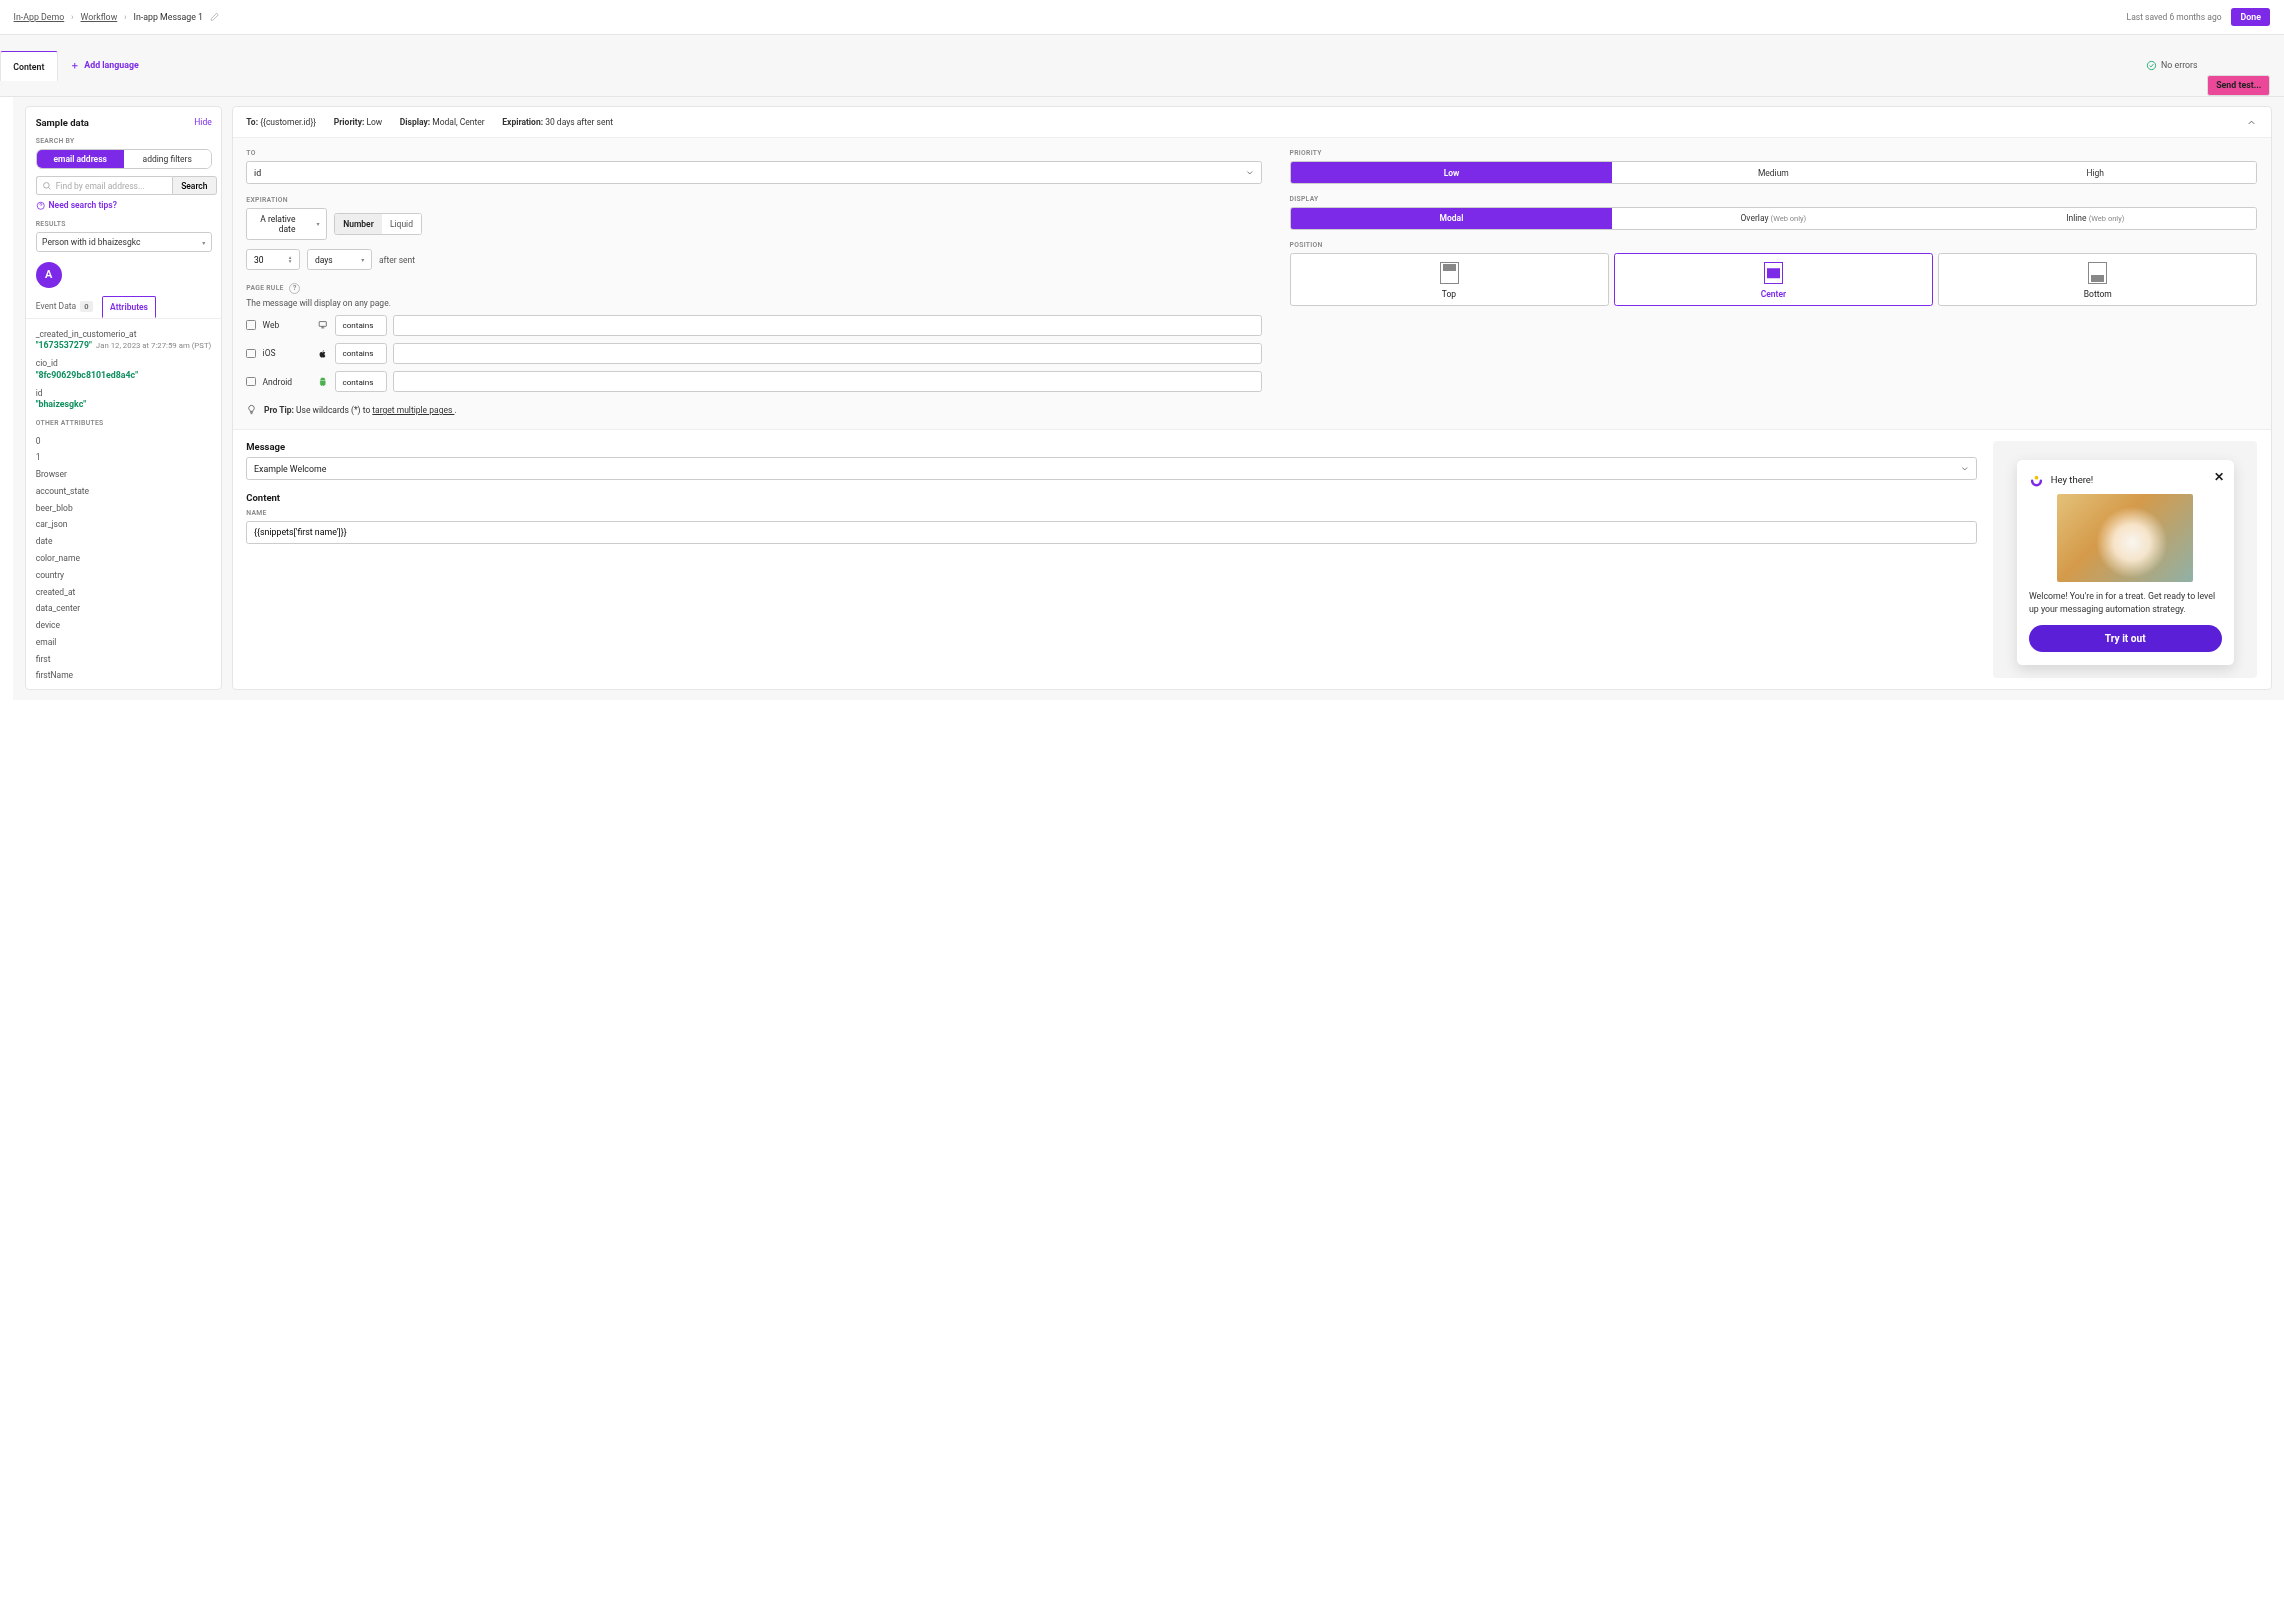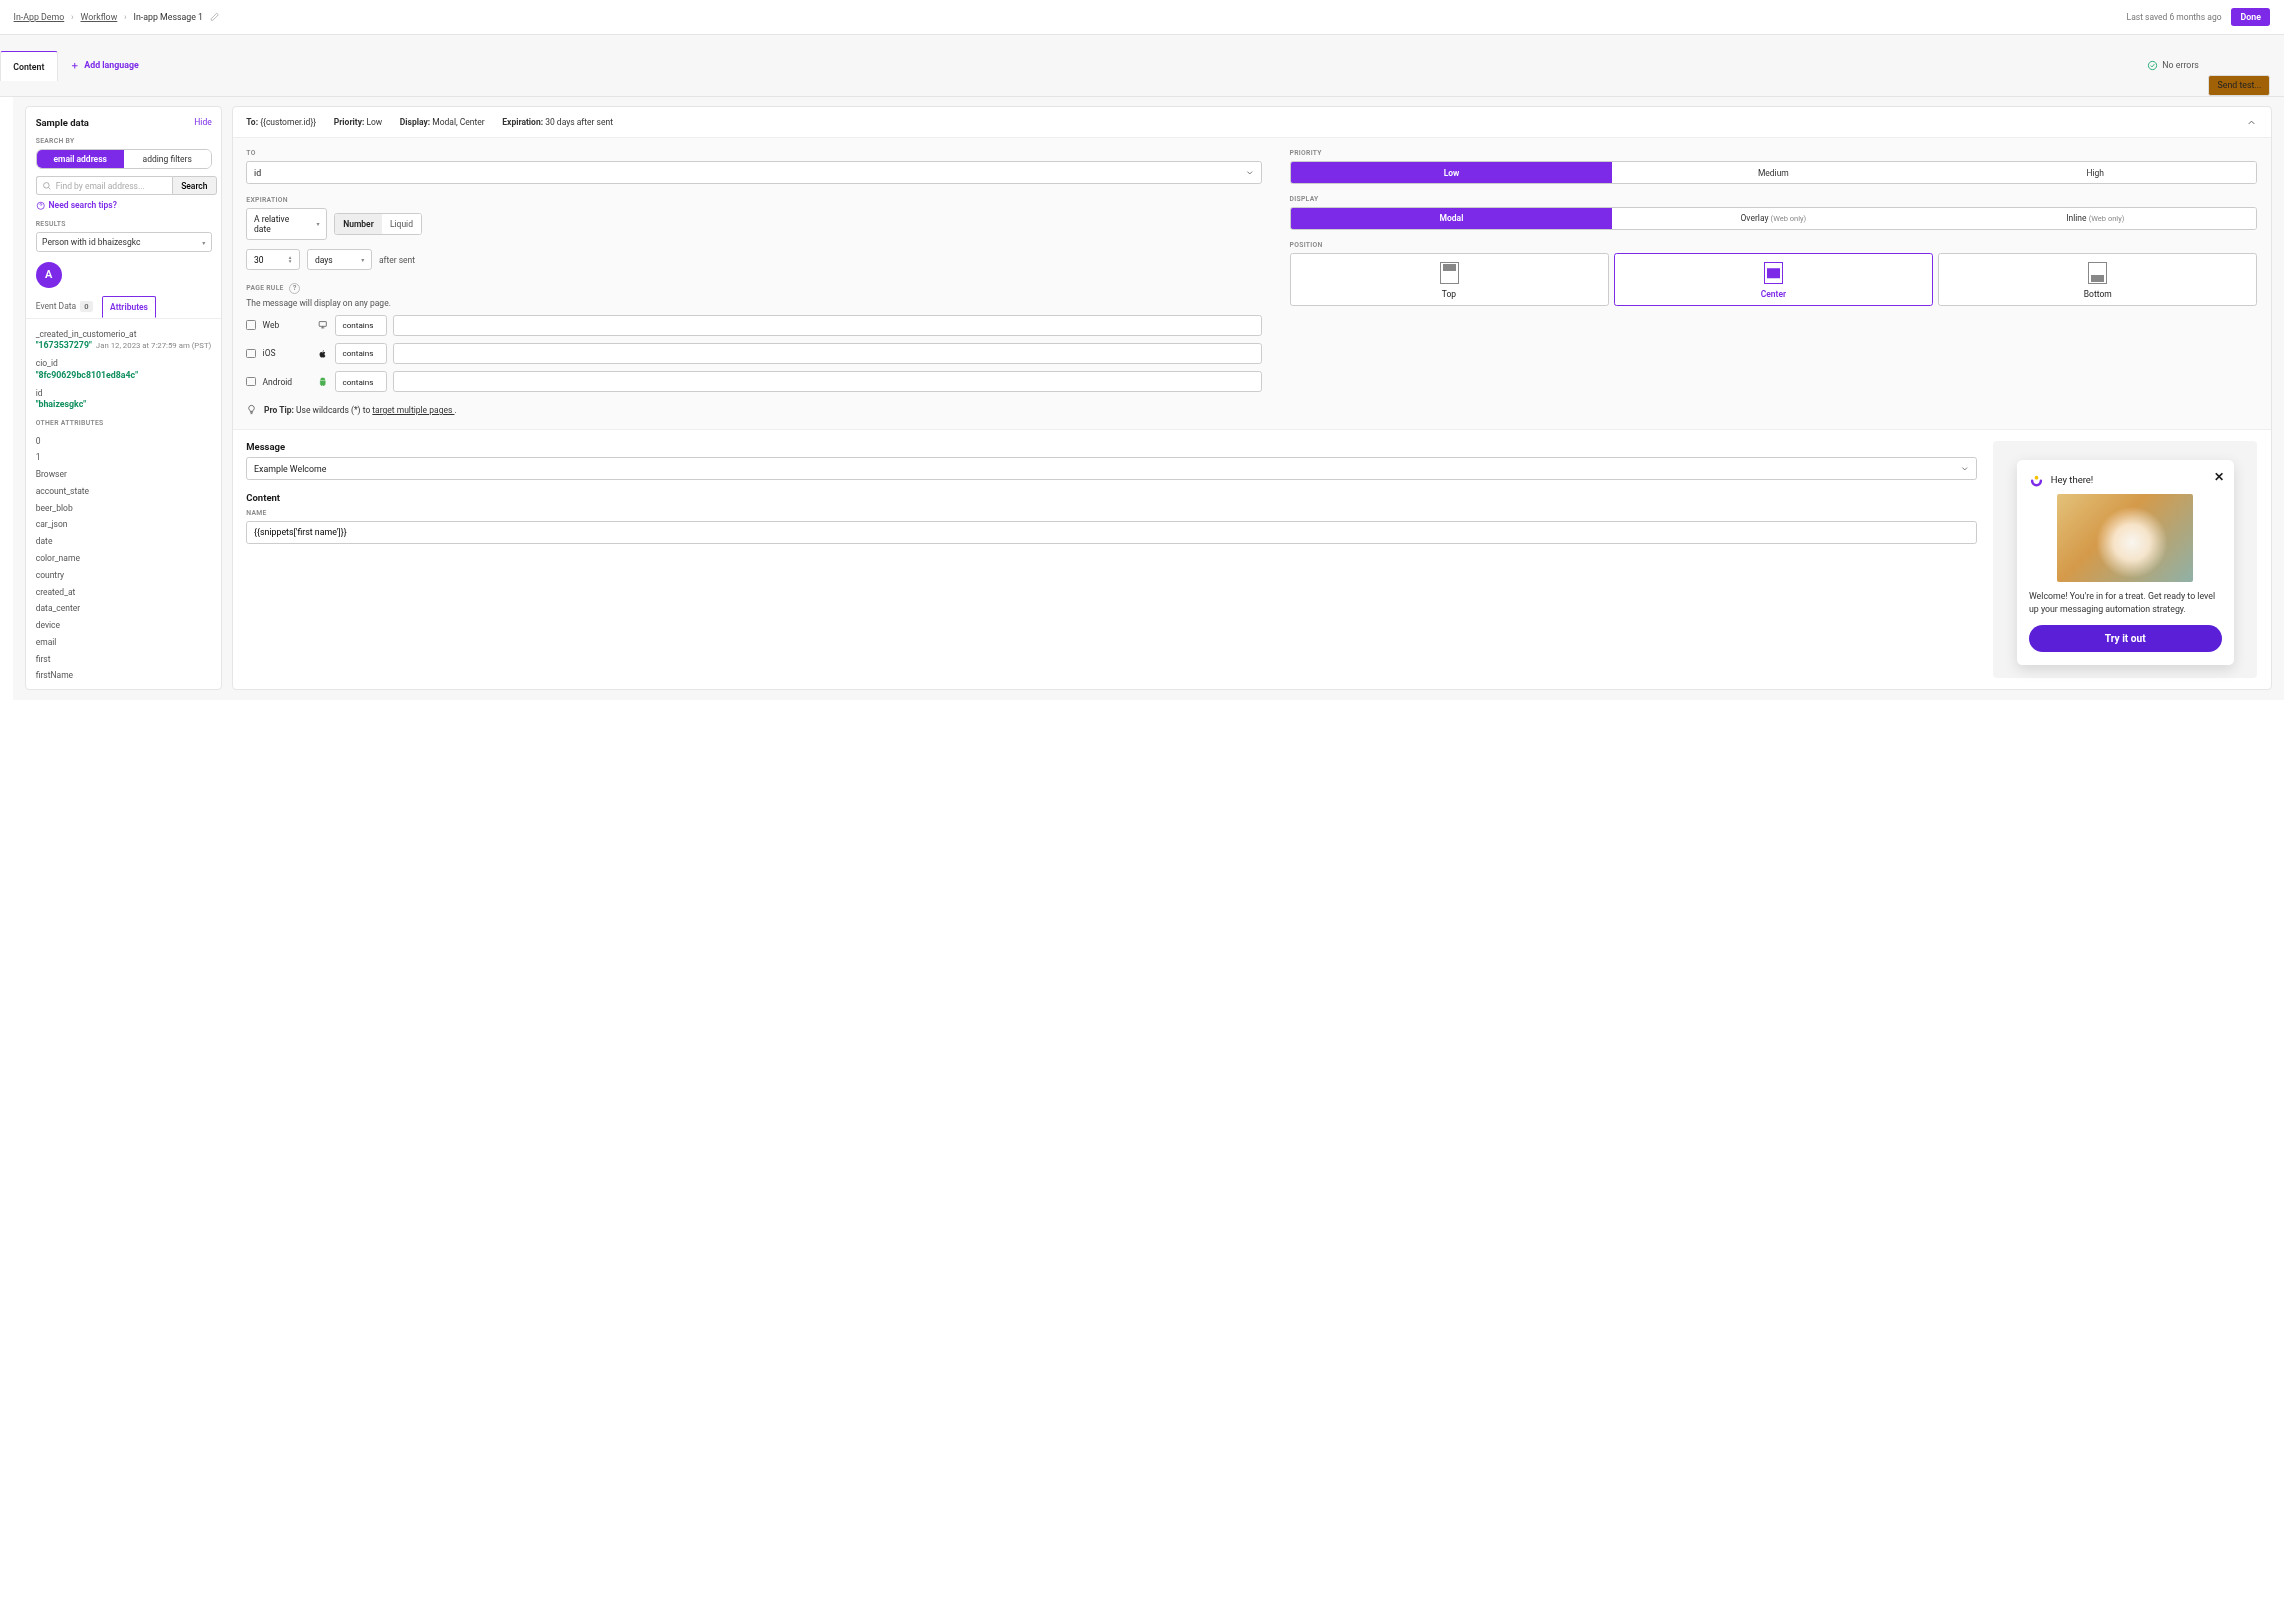--- a/index.html
+++ b/index.html
@@ -17,21 +17,21 @@
 .btn-primary { background:#7c2ae8; color:#fff; border:none; border-radius:2.7px; padding:4.1px 9.5px; font-weight:600; font-size:8.8px; cursor:pointer; }
 
 .subbar { display:flex; align-items:center; justify-content:space-between; background:#f7f7f8; border-bottom:0.7px solid #e5e5e5; padding:0 13.6px 0 0; }
 .subbar-left { display:flex; align-items:center; }
 .tab { padding:9.5px 12.2px; background:#fff; border:0.7px solid #e5e5e5; border-top:1.4px solid #7c2ae8; border-bottom:none; font-weight:600; font-size:8.8px; position:relative; top:0.7px; border-radius:2.7px 2.7px 0 0;}
 .add-lang { display:flex; align-items:center; gap:5px; color:#7c2ae8; font-weight:700; padding:0 12.2px; cursor:pointer; }
 .plus-icon { width:9.5px; height:9.5px; }
 .sub-right { display:flex; align-items:center; gap:9.5px; }
 .no-errors { display:flex; align-items:center; gap:4.1px; color:#555; font-size:8.8px; }
 .check-circle { width:11px; height:11px; color:#19a96f; }
-.btn-ghost { background:#a16207; border:0.7px solid #ddd; border-radius:2.7px; padding:4.1px 8.1px; font-weight:400; font-size:8.8px; cursor:pointer; color:#222;margin-top:40px; }
+.btn-ghost { background:#ec4899; border:0.7px solid #ddd; border-radius:2.7px; padding:4.1px 8.1px; font-weight:700; font-size:8.8px; cursor:pointer; color:#222;margin-top:40px; }
 
 .body-wrap { display:flex; padding:9.5px 12.2px; gap:9.5px; background:#f7f7f8; align-items:flex-start;margin-left:13px; }
 
 
 .sidebar { width:197px; background:#fff; border:0.7px solid #e5e5e5; border-radius:4.1px; padding:9.5px 9.5px 5.4px 9.5px; }
 .side-header { display:flex; align-items:center; justify-content:space-between; margin-bottom:9.5px; }
 .side-header h3 { font-size:9.5px; font-weight:700; }
 .hide-link { color:#7c2ae8; font-size:8.5px; cursor:pointer; }
 .section-label { font-size:6.8px; letter-spacing:0.3px; color:#888; font-weight:600; text-transform:uppercase; margin-bottom:4.1px; }
 
@@ -79,21 +79,21 @@
 .config-right { flex:1; padding:11px 13.6px; }
 
 .field-label { font-size:6.8px; letter-spacing:0.3px; color:#888; font-weight:600; text-transform:uppercase; margin-bottom:4.1px; }
 .select-box { width:100%; border:0.7px solid #ccc; border-radius:2.7px; padding:5.4px 6.8px; font-size:8.8px; display:flex; justify-content:space-between; align-items:center; background:#fff; cursor:pointer; }
 .chevron-down { width:9.5px; height:9.5px; color:#555; }
 
 .row-flex { display:flex; gap:6.8px; align-items:center; }
 .mt14 { margin-top:9.5px; }
 .mt18 { margin-top:12.2px; }
 
-.mini-select { border:0.7px solid #ccc; border-radius:2.7px; padding:4.7px 6.8px; font-size:8.5px; background:#fff; display:flex; align-items:center; justify-content:space-between; gap:21px; cursor:pointer; }
+.mini-select { border:0.7px solid #ccc; border-radius:2.7px; padding:4.7px 6.8px; font-size:8.5px; background:#fff; display:flex; align-items:center; justify-content:space-between; gap:21px; cursor:pointer;text-align:right; }
 .mini-seg { display:inline-flex; border:0.7px solid #ccc; border-radius:2.7px; overflow:hidden; }
 .mini-seg .opt { padding:4.7px 8.1px; font-size:8.5px; cursor:pointer; background:#fff; color:#555;text-align:right;}
 .mini-seg .opt.active { background:#eeeeef; font-weight:600; color:#222; }
 .num-input { border:0.7px solid #ccc; border-radius:2.7px; padding:4.7px 6.8px; width:54px; font-size:8.5px; background:#fff; display:flex; justify-content:space-between; align-items:center;}
 .num-input input { border:none; outline:none; width:27px; font-size:8.5px; }
 .stepper { display:flex; flex-direction:column; font-size:4.7px; color:#888; line-height:4.1px; }
 
 .page-rule-row { display:flex; align-items:center; gap:5.4px; }
 .help-circle { width:11px; height:11px; color:#888; border:1px solid #bbb; border-radius:50%; display:flex; align-items:center; justify-content:center; font-size:6.8px; font-weight:700; }
 

